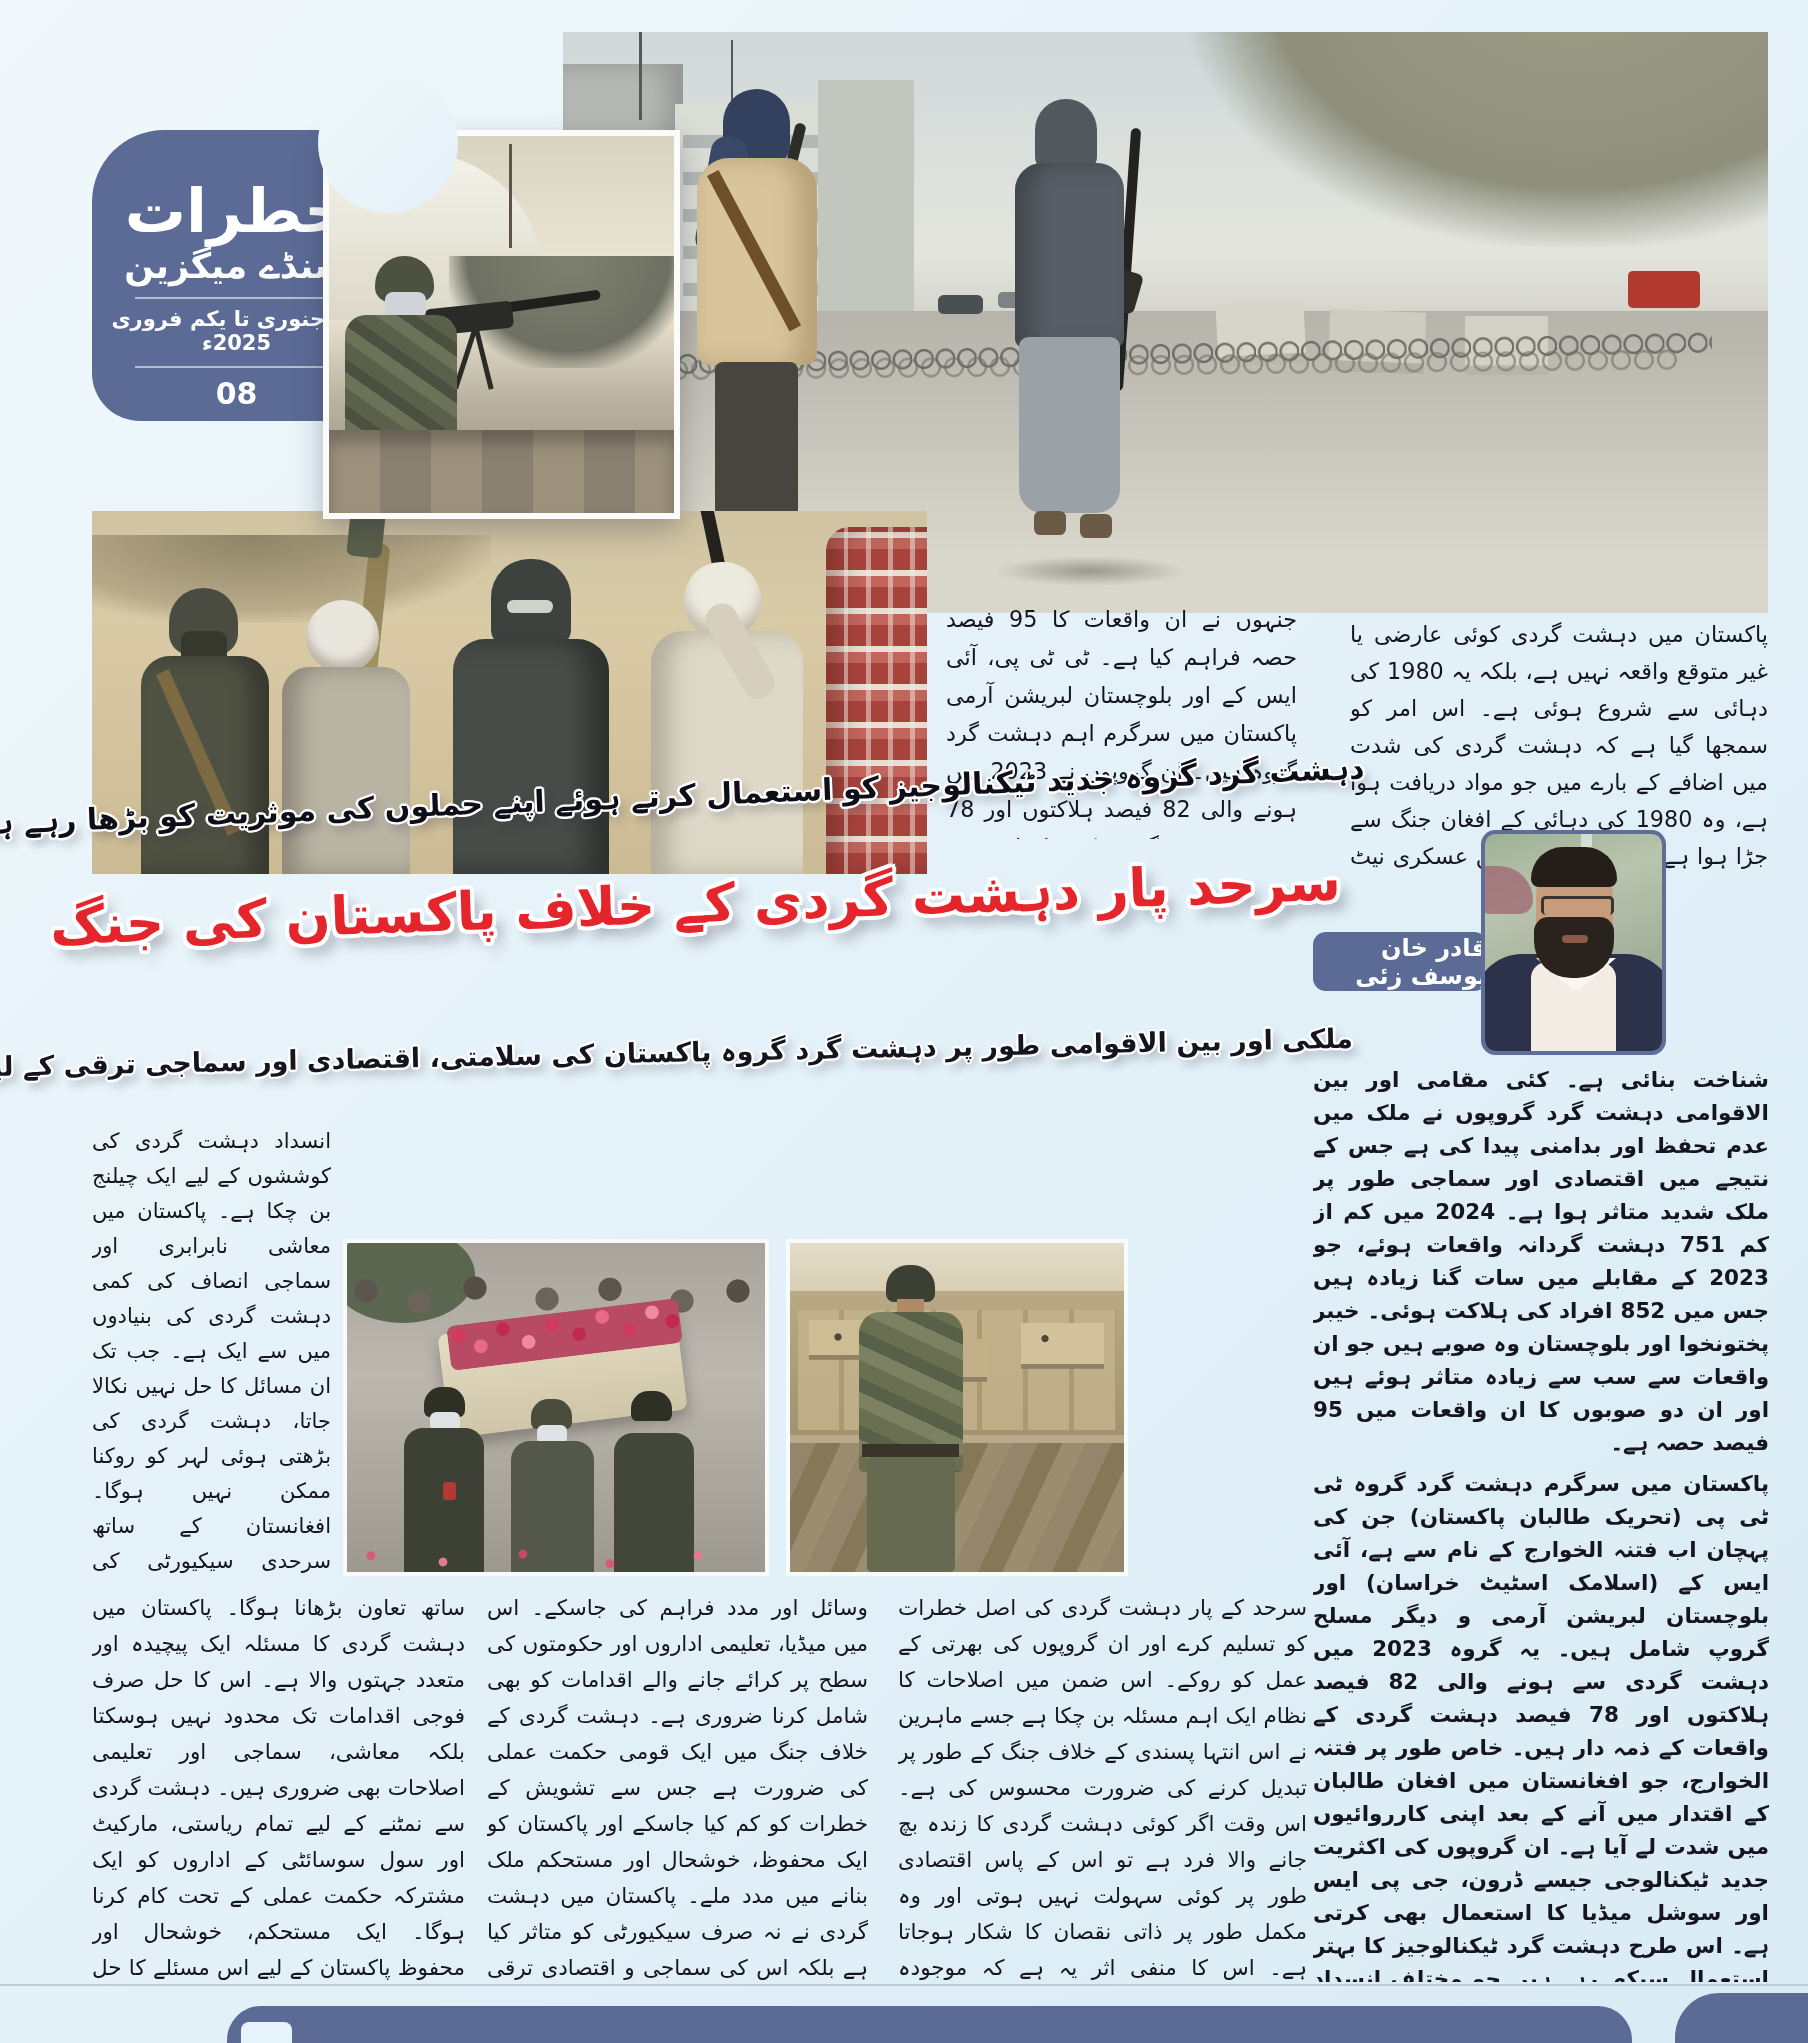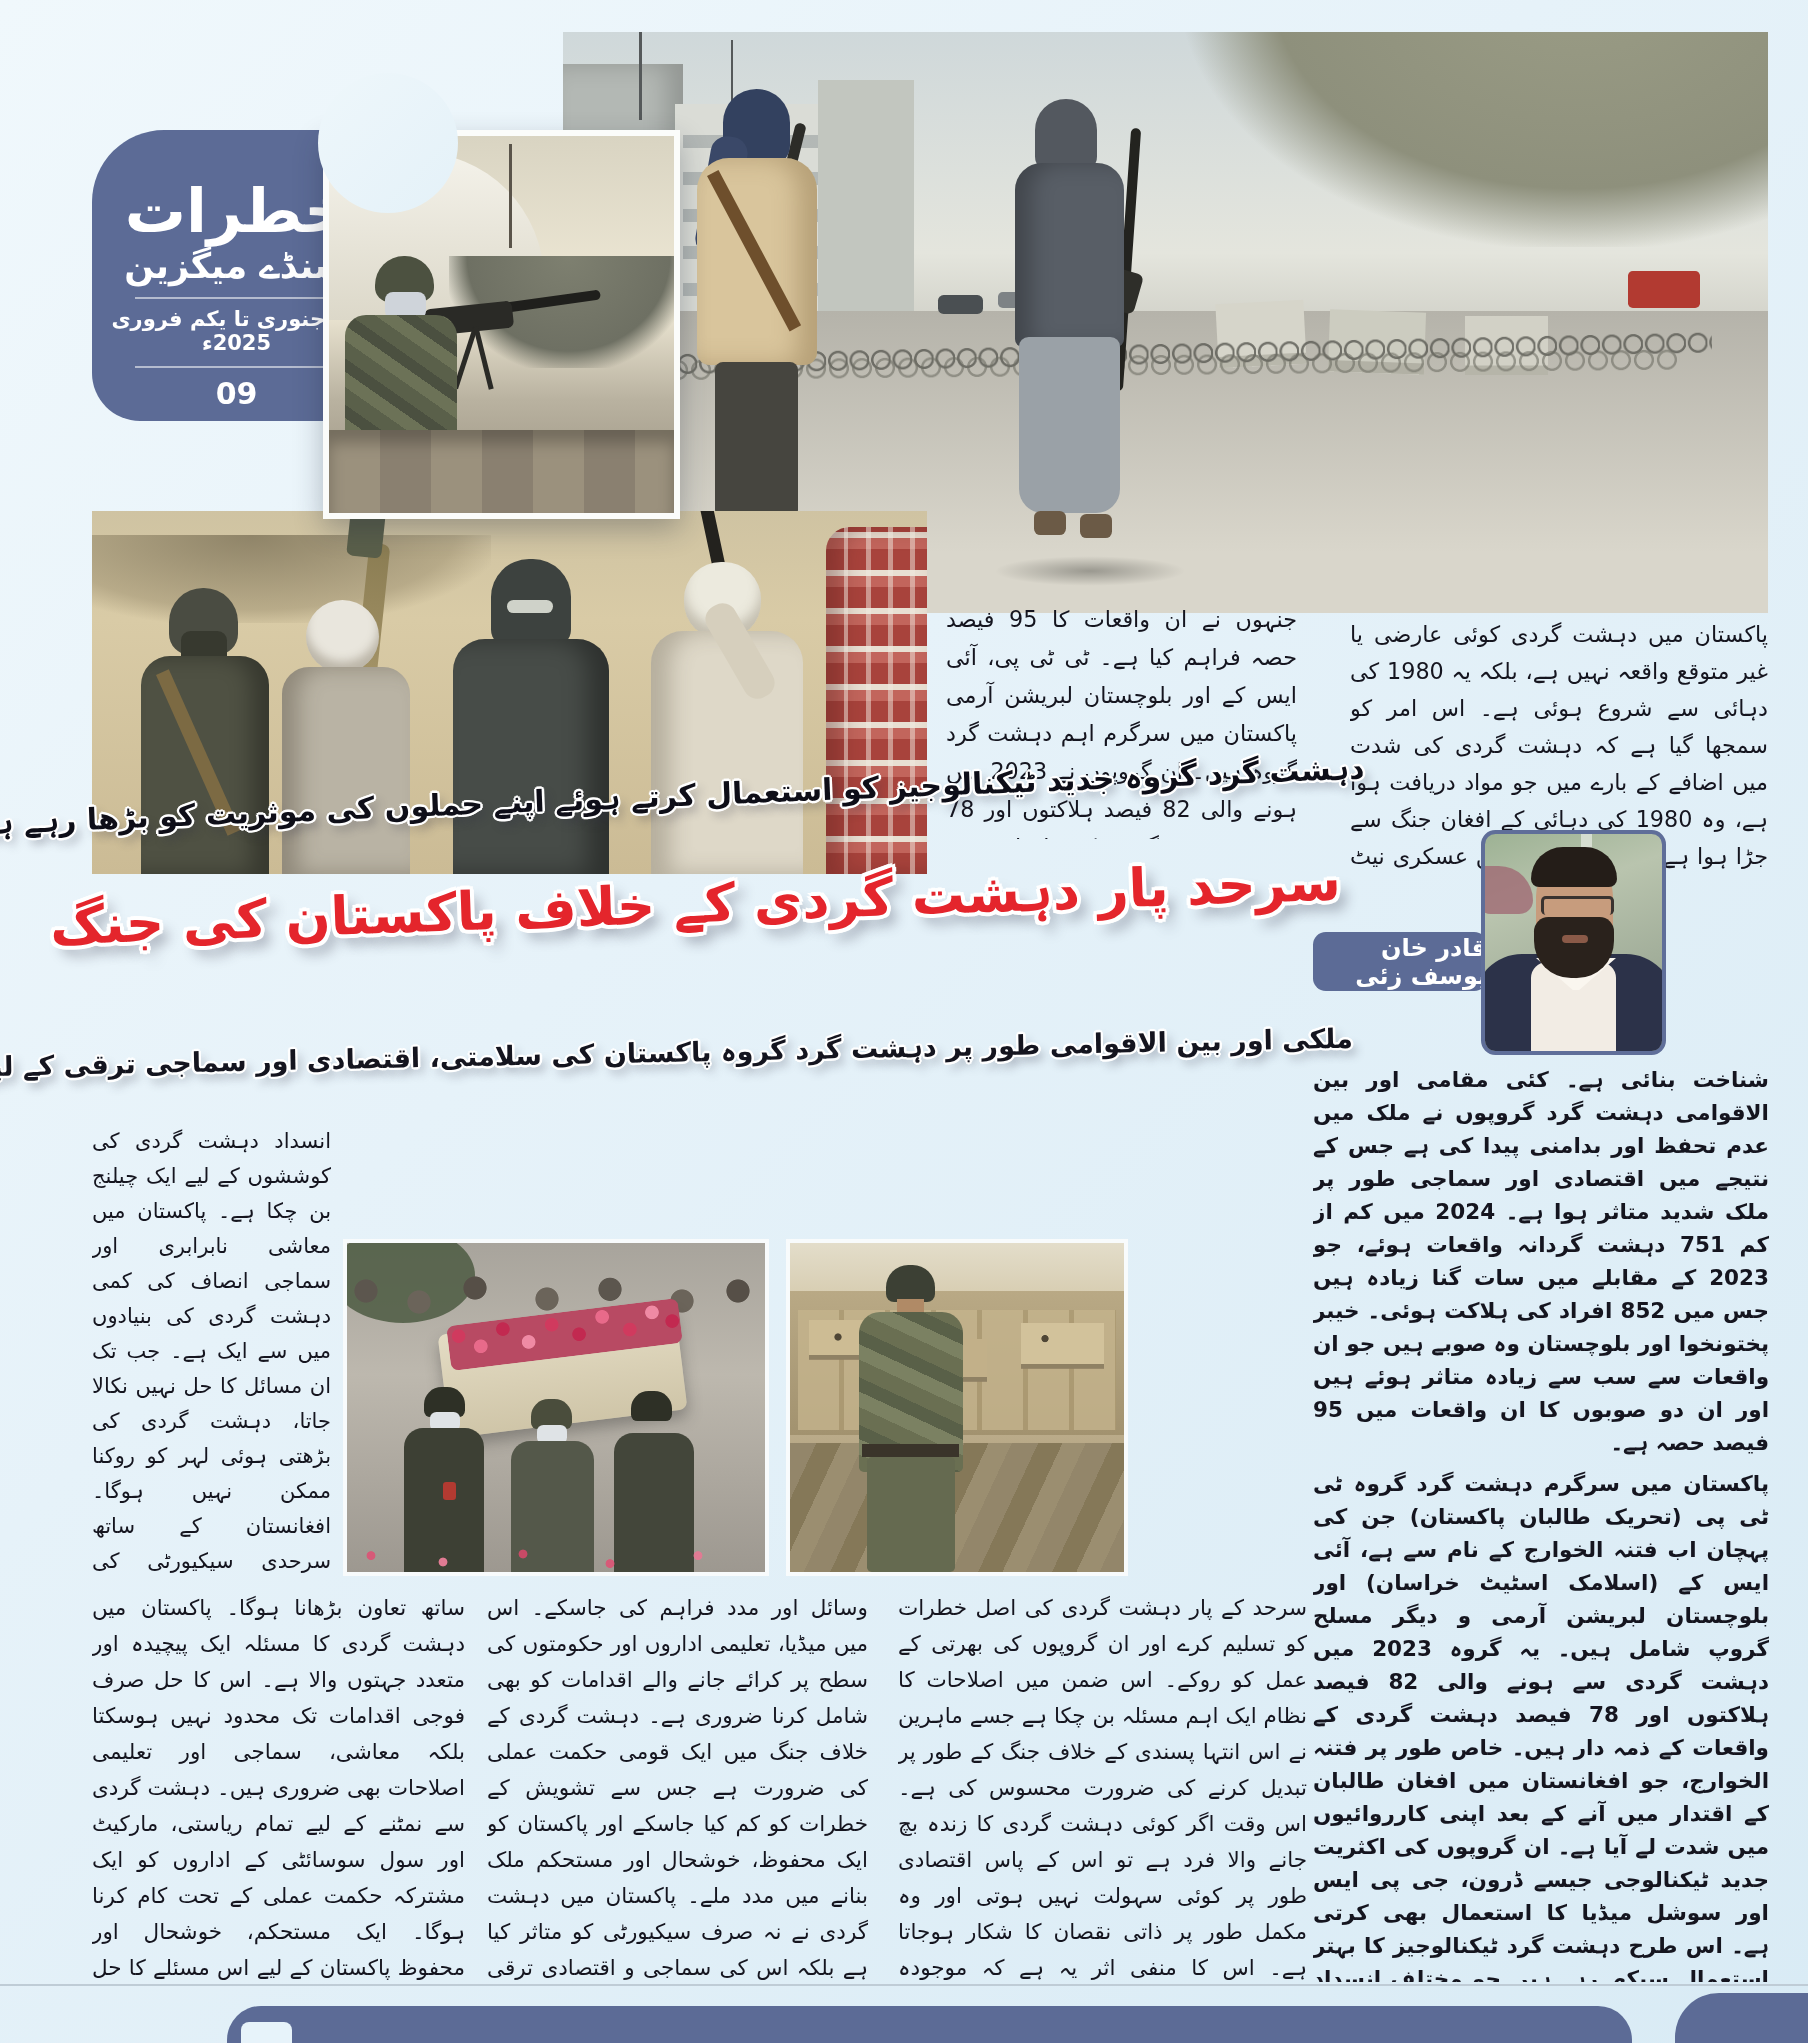--- a/index.html
+++ b/index.html
@@ -219,21 +219,21 @@
     <p>پاکستان میں سرگرم دہشت گرد گروہ ٹی ٹی پی (تحریک طالبان پاکستان) جن کی پہچان اب فتنہ الخوارج کے نام سے ہے، آئی ایس کے (اسلامک اسٹیٹ خراسان) اور بلوچستان لبریشن آرمی و دیگر مسلح گروپ شامل ہیں۔ یہ گروہ 2023 میں دہشت گردی سے ہونے والی 82 فیصد ہلاکتوں اور 78 فیصد دہشت گردی کے واقعات کے ذمہ دار ہیں۔ خاص طور پر فتنہ الخوارج، جو افغانستان میں افغان طالبان کے اقتدار میں آنے کے بعد اپنی کارروائیوں میں شدت لے آیا ہے۔ ان گروپوں کی اکثریت جدید ٹیکنالوجی جیسے ڈرون، جی پی ایس اور سوشل میڈیا کا استعمال بھی کرتی ہے۔ اس طرح دہشت گرد ٹیکنالوجیز کا بہتر استعمال سیکھ رہے ہیں جو مختلف انسداد دہشت گردی سرگرمیوں کے لیے مسائل پیدا کرتی ہیں۔ دہشت گردی کی ایک بڑی وجہ سماجی اور اقتصادی عدم مساوات ہے اور یہ حقیقت میں فقط ایک مجازی حقیقت ہے کہ جب تک اس نوعیت کے مسائل کو حل کرنے کی کوشش نہیں کی جائے گی، تب تک پائیدار امن ممکن نہیں ہے۔</p>
 
   </div>
 
   <div id="masthead">
     <div id="brand-top">خطرات</div>
     <div id="brand-bottom">سنڈے میگزین</div>
     <div class="mast-rule"></div>
     <div id="mast-date">26 جنوری تا یکم فروری 2025ء</div>
     <div class="mast-rule"></div>
-    <div id="mast-page">09</div>
+    <div id="mast-page">08</div>
   </div>
   <div id="masthead-bite"></div>
 
   <div id="footer-rule"></div>
   <div id="footer-bar"></div>
   <div id="footer-tab"></div>
   <div id="footer-corner"></div>
 
 </div>
 

